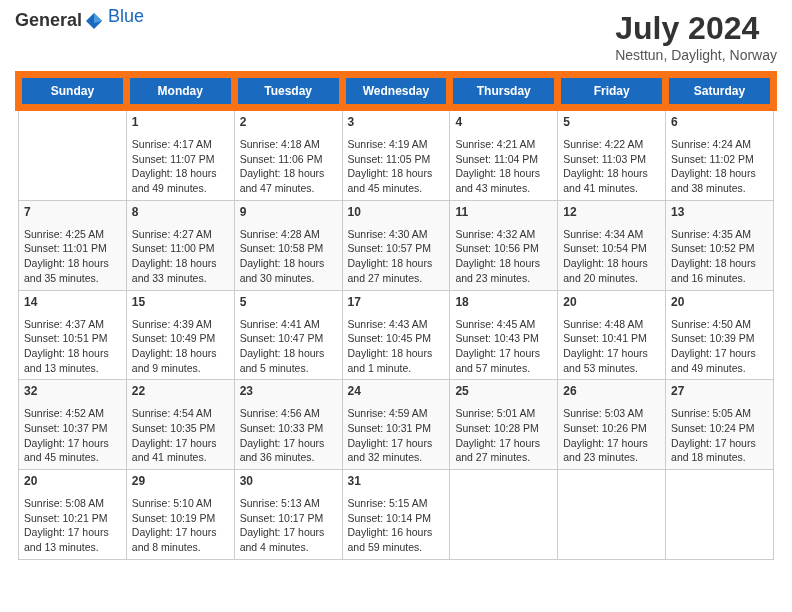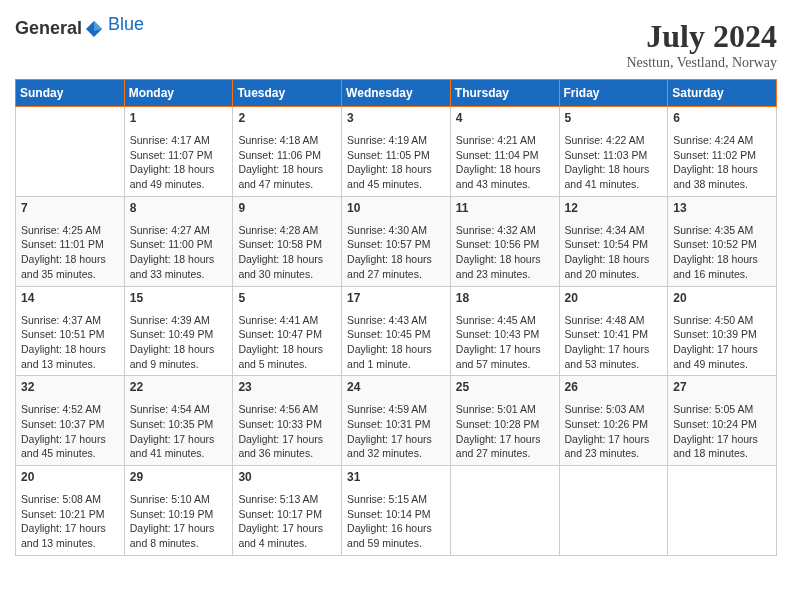--- a/index.html
+++ b/index.html
@@ -8,21 +8,20 @@
       background: #fff;
       width: 792px;
       min-height: 612px;
       padding: 10px 15px 15px 15px;
     }
     .header-area {
       display: flex;
       justify-content: space-between;
       align-items: flex-start;
       margin-bottom: 8px;
-      margin-top: 8px;
     }
     .logo {
       display: flex;
       align-items: center;
       gap: 2px;
     }
     .logo-text-general {
       font-size: 18px;
       font-weight: bold;
       color: #333;
@@ -31,45 +30,44 @@
       font-size: 18px;
       font-weight: normal;
       color: #1a6abf;
     }
     .logo-icon {
       width: 20px;
       height: 20px;
       margin-left: 2px;
     }
     .title-area {
-      text-align: right;
-      font-family: Liberation Serif, serif;
+      text-align: left;
     }
     .month-title {
       font-size: 32px;
       font-weight: bold;
       color: #333;
     }
     .location-subtitle {
       font-size: 14px;
       color: #555;
     }
     table {
       width: 100%;
       border-collapse: collapse;
       font-size: 11px;
     }
     thead tr th {
       background-color: #1a6abf;
       color: #fff;
       padding: 6px 4px;
-      text-align: left;
+      text-align: center;
       font-size: 12px;
       font-weight: bold;
-      border: 1px solid #f97316;
+      border: 7px solid #f97316;
     }
     tbody tr td {
       border: 1px solid #ccc;
       padding: 4px 5px;
       vertical-align: top;
       width: 14.28%;
       min-height: 80px;
       background: #fff;
     }
     tbody tr:nth-child(even) td {
@@ -102,21 +100,21 @@
       <svg class="logo-icon" viewBox="0 0 20 20" xmlns="http://www.w3.org/2000/svg">
         <polygon points="10,2 18,10 10,18 2,10" fill="#1a6abf"></polygon>
         <polygon points="10,2 18,10 10,12" fill="#4a9de0"></polygon>
       </svg>
     </div>
     <br>
     <span class="logo-text-blue" style="margin-top:-8px; display:block;">Blue</span>
   </div>
   <div class="title-area">
     <div class="month-title">July 2024</div>
-    <div class="location-subtitle">Nesttun, Vestland, Norway</div>
+    <div class="location-subtitle">Nesttun, Daylight, Norway</div>
   </div>
 </div>
 
 <table>
   <thead>
     <tr>
 
     <th>Sunday</th>
         <th>Monday</th>
         <th>Tuesday</th>

